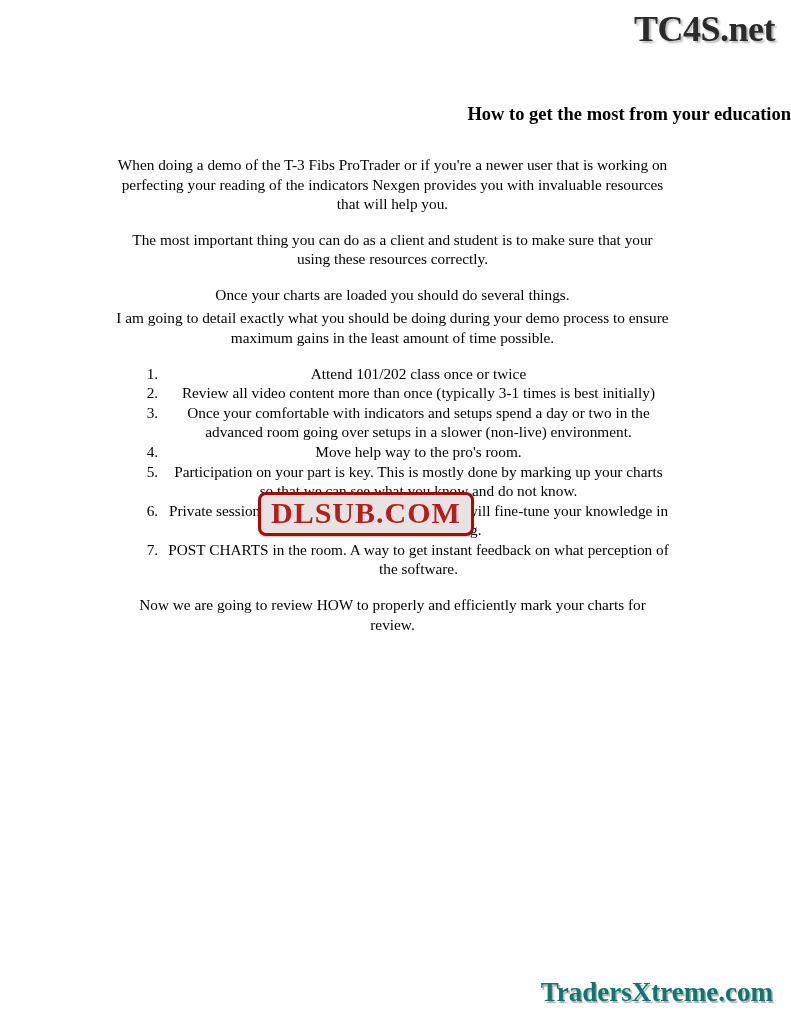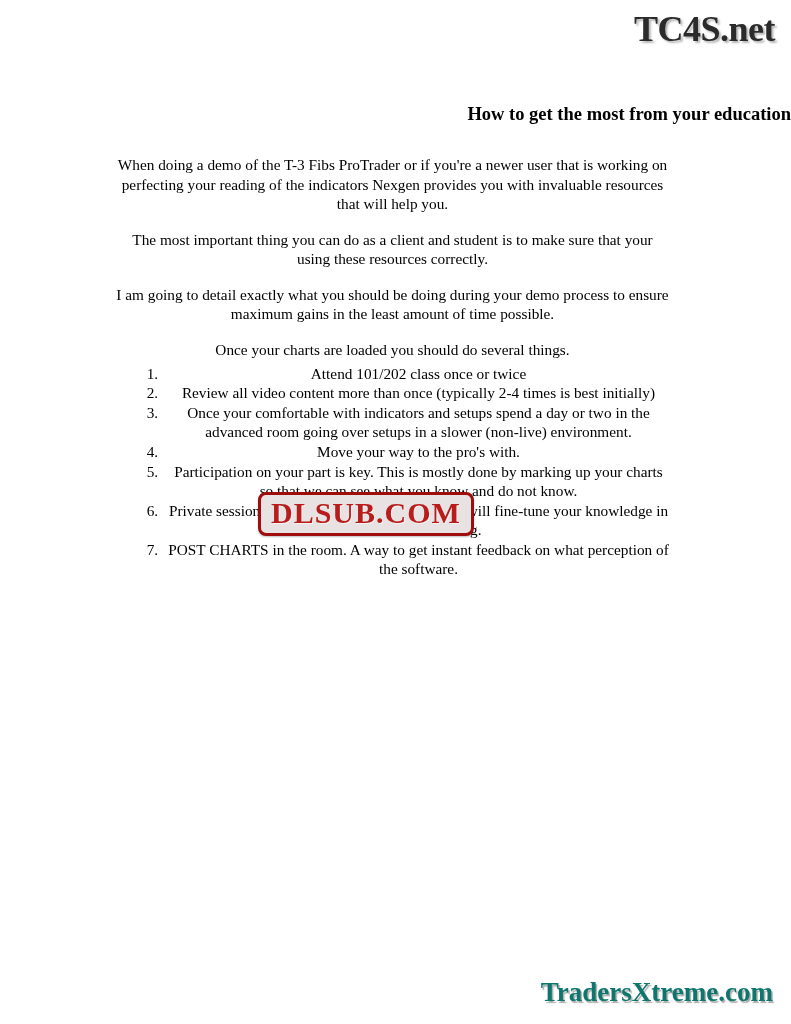--- a/index.html
+++ b/index.html
@@ -120,34 +120,35 @@
   <div class="top-watermark">TC4S.net</div>
 
   <h1 class="doc-title">How to get the most from your education</h1>
 
   <div class="content">
 
     <p class="para">When doing a demo of the T-3 Fibs ProTrader or if you're a newer user that is working on perfecting your reading of the indicators Nexgen provides you with invaluable resources that will help you.</p>
 
     <p class="para">The most important thing you can do as a client and student is to make sure that your using these resources correctly.</p>
 
+    <p class="para tight">Once your charts are loaded you should do several things.</p>
+
     <p class="para">I am going to detail exactly what you should be doing during your demo process to ensure maximum gains in the least amount of time possible.</p>
-
-    <p class="para tight">Once your charts are loaded you should do several things.</p>
 
     <ol class="steps">
       <li>Attend 101/202 class once or twice</li>
-      <li>Review all video content more than once (typically 2-4 times is best initially)</li>
+      <li>Review all video content more than once (typically 3-1 times is best initially)</li>
       <li>Once your comfortable with indicators and setups spend a day or two in the advanced room going over setups in a slower (non-live) environment.</li>
-      <li>Move your way to the pro's with.</li>
+      <li>Move help way to the pro's room.</li>
       <li>Participation on your part is key. This is mostly done by marking up your charts so that we can see what you know and do not know.</li>
       <li>Private sessions you do with the education dept. will fine-tune your knowledge in a one on one setting.</li>
       <li>POST CHARTS in the room. A way to get instant feedback on what perception of the software.</li>
     </ol>
 
+    <p class="para">Now we are going to review HOW to properly and efficiently mark your charts for review.</p>
 
     <div class="spacer-big"></div>
 
 
   </div>
 
   <div class="stamp-watermark">DLSUB.COM</div>
 
   <div class="bottom-watermark">TradersXtreme.com</div>
 

